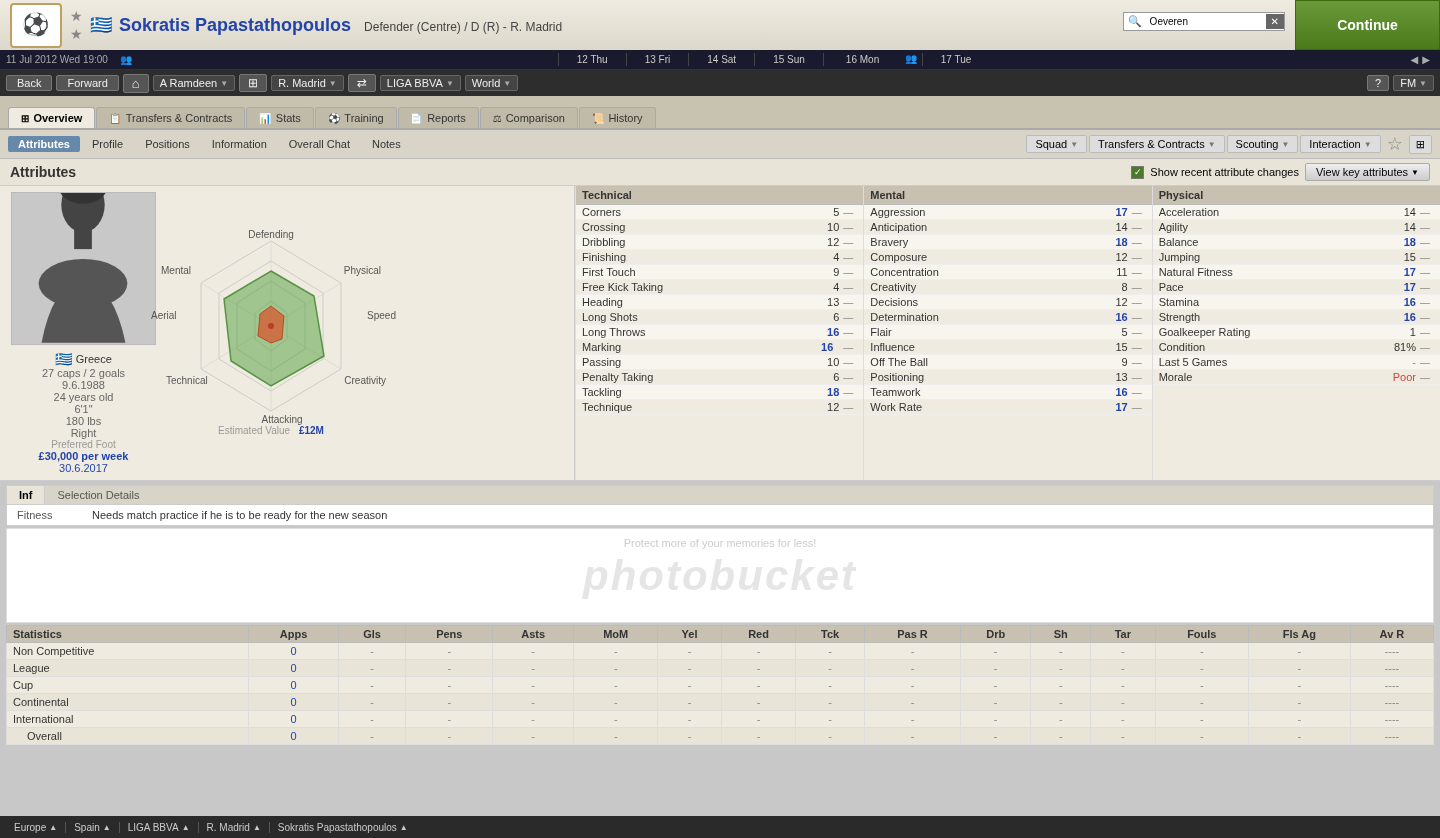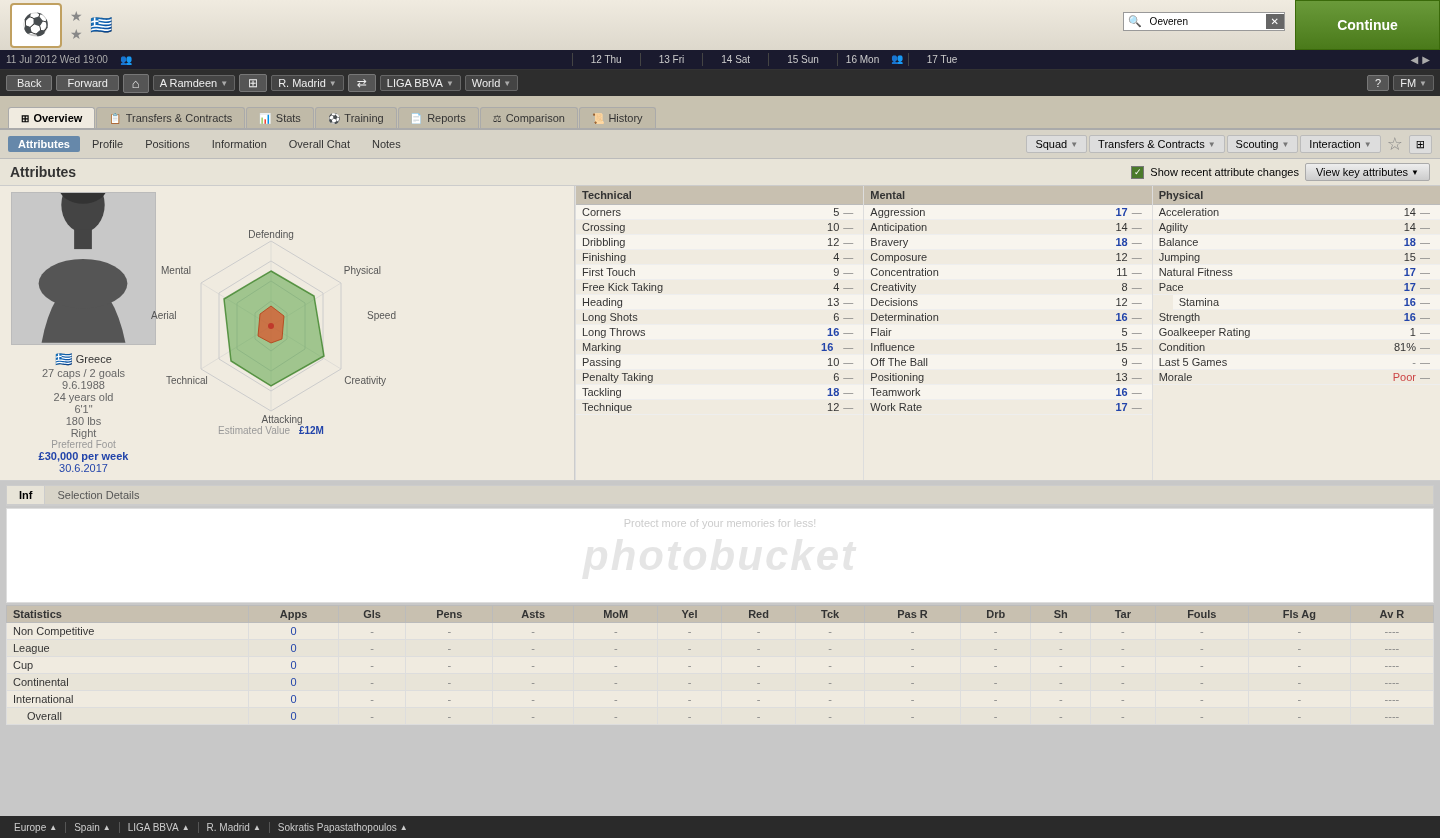--- a/index.html
+++ b/index.html
@@ -13,40 +13,44 @@
 
     <div style="width:52px; height:45px; background:#fff; border:2px solid #c0a060; border-radius:4px; display:flex; align-items:center; justify-content:center; margin-right:8px; font-size:22px;">⚽</div>
 
     <div style="display:flex; flex-direction:column; margin-right:8px; gap:2px;">
       <div style="color:#888; font-size:14px;">★</div>
       <div style="color:#888; font-size:14px;">★</div>
     </div>
 
     <div style="font-size:18px; margin-right:6px;">🇬🇷</div>
 
+    <div>
+      <span style="font-size:18px; font-weight:bold; color:#2244aa;">Sokratis Papastathopoulos</span>
+      <span style="font-size:12px; color:#444; margin-left:10px;">Defender (Centre) / D (R) - R. Madrid</span>
+    </div>
   </div>
 
   <div style="position:absolute; right:155px; top:12px; display:flex; align-items:center; border:1px solid #999; background:#fff; z-index:10;">
     <span style="padding:2px 4px; color:#666;">🔍</span>
     <input style="border: none; outline: none; padding: 2px 4px; font-size: 10px; width: 120px;" value="Oeveren">
     <button style="background:#666; color:#fff; border:none; padding:2px 5px; cursor:pointer; font-size:10px;">✕</button>
   </div>
 
   <button style="background:linear-gradient(180deg,#6a9a3a,#4a7a1a); color:white; border:1px solid #3a6a0a; padding:6px 20px; font-size:14px; font-weight:bold; cursor:pointer; width:145px; height:50px;">Continue</button>
 </div>
 
 <div style="background:#1a1a2e; height:20px; display:flex; align-items:center; padding:0 6px; color:#ccc; font-size:10px; border-bottom:1px solid #333;">
   <span style="color:#aaa; margin-right:12px;">11 Jul 2012  Wed  19:00</span>
   <span style="margin-right:4px;">👥</span>
   <div style="display:flex; flex:1; justify-content:center;">
     <span style="padding:1px 18px; border-left:1px solid #444; color:#ccc; font-size:10px;">12 Thu</span>
     <span style="padding:1px 18px; border-left:1px solid #444; color:#ccc; font-size:10px;">13 Fri</span>
     <span style="padding:1px 18px; border-left:1px solid #444; color:#ccc; font-size:10px;">14 Sat</span>
     <span style="padding:1px 18px; border-left:1px solid #444; color:#ccc; font-size:10px;">15 Sun</span>
-    <span style="padding:1px 8px; border-left:1px solid #444; color:#ccc; font-size:10px;">16 Mon</span>
+    <span style="padding:1px 22px; border-left:1px solid #444; color:#ccc; font-size:10px;">16 Mon</span>
     <span style="margin:0 4px;">👥</span>
     <span style="padding:1px 18px; border-left:1px solid #444; color:#ccc; font-size:10px;">17 Tue</span>
   </div>
   <span style="cursor:pointer; color:#aaa;">◀</span>
   <span style="cursor:pointer; color:#aaa; margin:0 4px;">▶</span>
 </div>
 
 <div style="background:#2d2d2d; height:26px; display:flex; align-items:center; padding:0 6px; gap:4px;">
   <button style="background:#555;color:#eee;border:1px solid #777;padding:1px 10px;font-size:11px;cursor:pointer;border-radius:2px;">Back</button>
   <button style="background:#555;color:#eee;border:1px solid #777;padding:1px 10px;font-size:11px;cursor:pointer;border-radius:2px;">Forward</button>
@@ -414,21 +418,21 @@
       <div style="display:flex;align-items:center;padding:1px 6px;border-bottom:1px solid #eee;background:#f8f5ee;">
           <span style="flex:1;color:#333;">Natural Fitness</span>
           <span style="min-width:22px;text-align:right;color:#2244aa;font-weight:bold;">17</span>
           <span style="width:18px;text-align:center;color:#888;font-size:10px;">—</span>
         </div>
       <div style="display:flex;align-items:center;padding:1px 6px;border-bottom:1px solid #eee;">
           <span style="flex:1;color:#333;">Pace</span>
           <span style="min-width:22px;text-align:right;color:#2244aa;font-weight:bold;">17</span>
           <span style="width:18px;text-align:center;color:#888;font-size:10px;">—</span>
         </div>
-      <div style="display:flex;align-items:center;padding:1px 6px;border-bottom:1px solid #eee;background:#f8f5ee;margin-left:20px;">
+      <div style="display:flex;align-items:center;padding:1px 6px;border-bottom:1px solid #eee;background:#f8f5ee;">
           <span style="flex:1;color:#333;">Stamina</span>
           <span style="min-width:22px;text-align:right;color:#2244aa;font-weight:bold;">16</span>
           <span style="width:18px;text-align:center;color:#888;font-size:10px;">—</span>
         </div>
       <div style="display:flex;align-items:center;padding:1px 6px;border-bottom:1px solid #eee;">
           <span style="flex:1;color:#333;">Strength</span>
           <span style="min-width:22px;text-align:right;color:#2244aa;font-weight:bold;">16</span>
           <span style="width:18px;text-align:center;color:#888;font-size:10px;">—</span>
         </div>
       <div style="display:flex;align-items:center;padding:1px 6px;border-bottom:1px solid #eee;background:#f8f5ee;">
@@ -457,20 +461,24 @@
 </div>
 
 <div style="background:#e8e4d8; margin:4px 6px 2px; border:1px solid #ccc;">
   <div style="display:flex; background:#d8d4c8; border-bottom:1px solid #ccc;">
     <div style="padding:3px 12px;font-size:11px;cursor:pointer;color:#000;background:#e8e4d8;border-right:1px solid #ccc;font-weight:bold;">
       <span>Inf</span>
     </div>
     <div style="padding:3px 12px;font-size:11px;cursor:pointer;color:#555;">
       <span>Selection Details</span>
     </div>
+  </div>
+  <div style="padding:4px 10px; font-size:11px; background:#fff; display:flex; gap:20px;">
+    <span style="color:#555; min-width:55px;">Fitness</span>
+    <span style="color:#333;">Needs match practice if he is to be ready for the new season</span>
   </div>
 </div>
 
 <div style="background:white; height:95px; display:flex; align-items:center; justify-content:center; margin:0 6px; border:1px solid #ddd; position:relative; overflow:hidden;">
   <span style="font-size:42px; color:rgba(180,180,180,0.35); font-weight:bold; font-style:italic; letter-spacing:2px;">photobucket</span>
   <div style="position:absolute; top:8px; left:50%; transform:translateX(-50%); font-size:11px; color:#ccc; white-space:nowrap; text-align:center;">Protect more of your memories for less!</div>
 </div>
 
 <div style="margin:2px 6px 2px; background:#e8e4d8;">
   <table style="width:100%;border-collapse:collapse;font-size:11px;">

